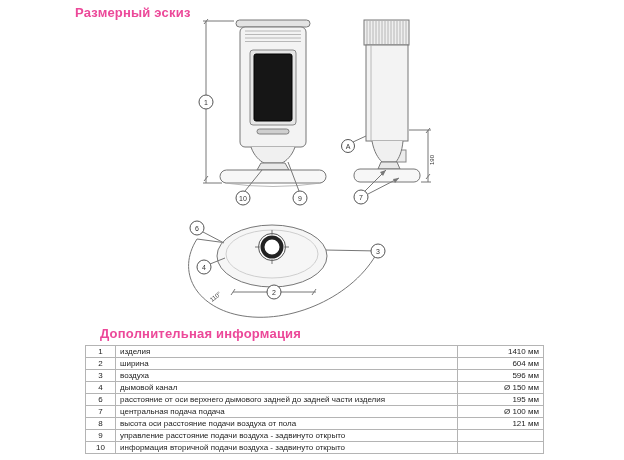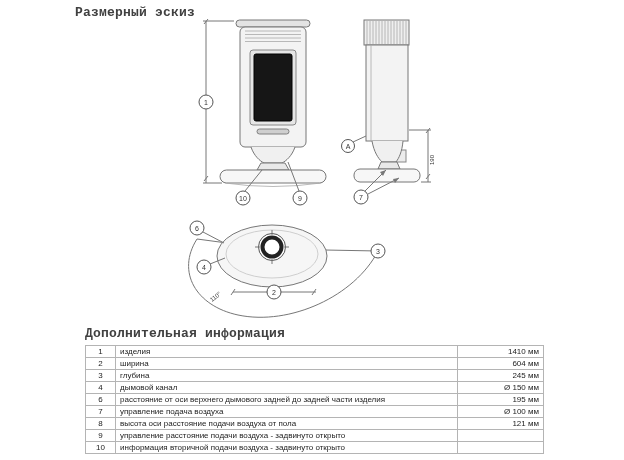--- a/index.html
+++ b/index.html
@@ -1,24 +1,24 @@
 <!DOCTYPE html>
 <html><head>
 <meta charset="utf-8">
 <style>
   html,body{margin:0;padding:0;}
   body{
     width:624px;height:460px;position:relative;background:#ffffff;
     font-family:"Liberation Sans",sans-serif;color:#000;overflow:hidden;
   }
   .heading{
-    position:absolute;font-weight:bold;font-size:13px;letter-spacing:.2px;color:#404040;font-family:Liberation Mono, monospace;
+    position:absolute;font-weight:bold;font-size:13px;letter-spacing:.2px;color:#ec4899;
   }
   #h-sketch{left:75px;top:5px;}
-  #h-info{left:85px;top:326px;}
+  #h-info{left:100px;top:326px;}
   #sketch-svg{position:absolute;left:0;top:0;}
   #info-table{
     position:absolute;left:85px;top:345px;width:459px;
     border-collapse:collapse;table-layout:fixed;
   }
   #info-table td{
     border:1px solid #b4b4b4;font-size:8px;line-height:9px;
     padding:1px 4px;color:#222;vertical-align:middle;height:9px;
     overflow:hidden;white-space:nowrap;
   }
@@ -144,36 +144,36 @@
       <td>изделия</td>
       <td class="val">1410 мм</td>
     </tr>
     <tr>
       <td class="num">2</td>
       <td>ширина</td>
       <td class="val">604 мм</td>
     </tr>
     <tr>
       <td class="num">3</td>
-      <td>глубина</td>
-      <td class="val">245 мм</td>
+      <td>воздуха</td>
+      <td class="val">596 мм</td>
     </tr>
     <tr>
       <td class="num">4</td>
       <td>дымовой канал</td>
       <td class="val">Ø 150 мм</td>
     </tr>
     <tr>
       <td class="num">6</td>
       <td>расстояние от оси верхнего дымового задней до задней части изделия</td>
       <td class="val">195 мм</td>
     </tr>
     <tr>
       <td class="num">7</td>
-      <td>управление подача воздуха</td>
+      <td>центральная подача подача</td>
       <td class="val">Ø 100 мм</td>
     </tr>
     <tr>
       <td class="num">8</td>
       <td>высота оси расстояние подачи воздуха от пола</td>
       <td class="val">121 мм</td>
     </tr>
     <tr>
       <td class="num">9</td>
       <td>управление расстояние подачи воздуха - задвинуто открыто</td>

